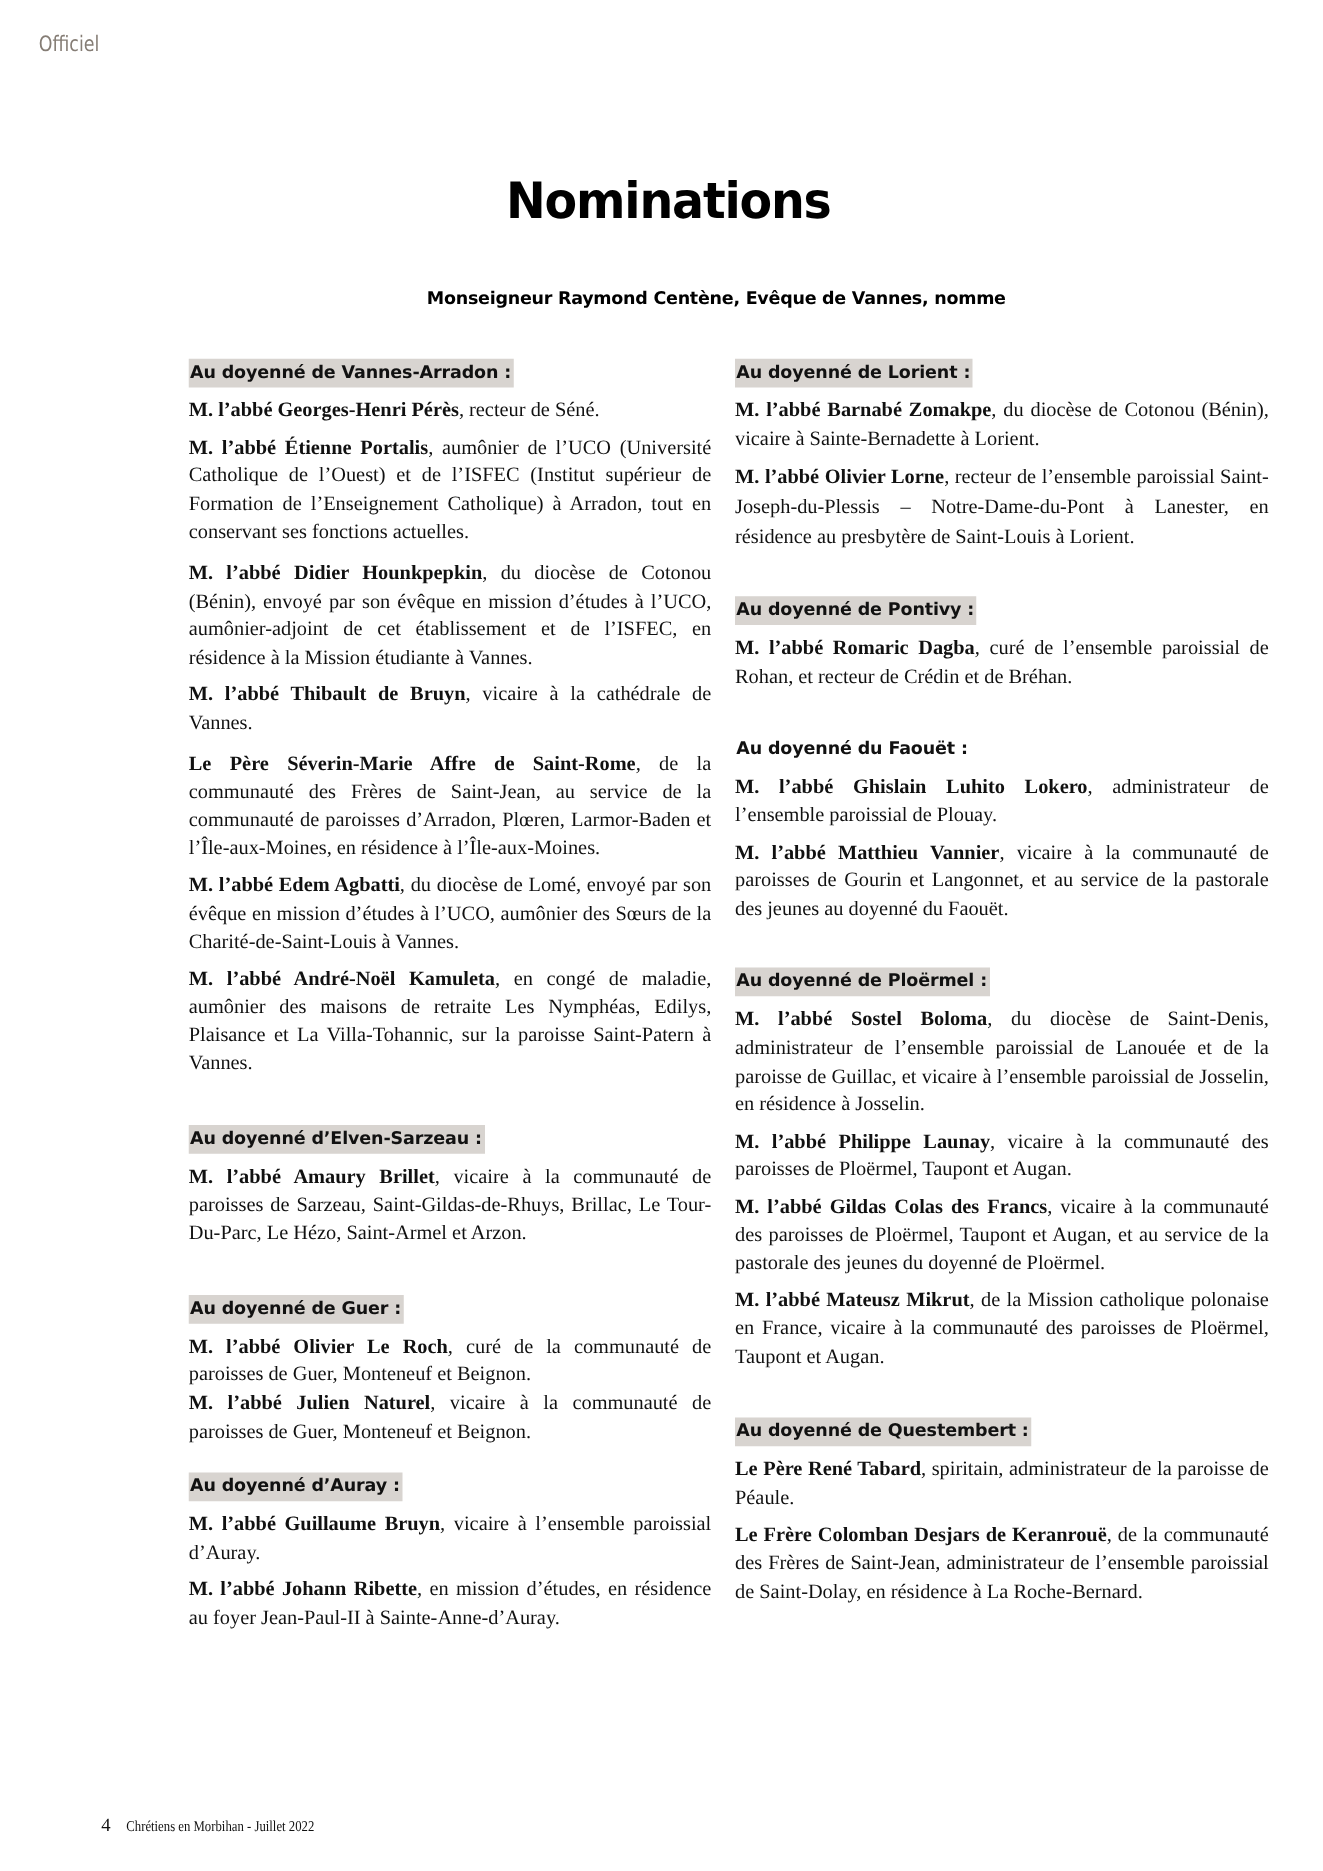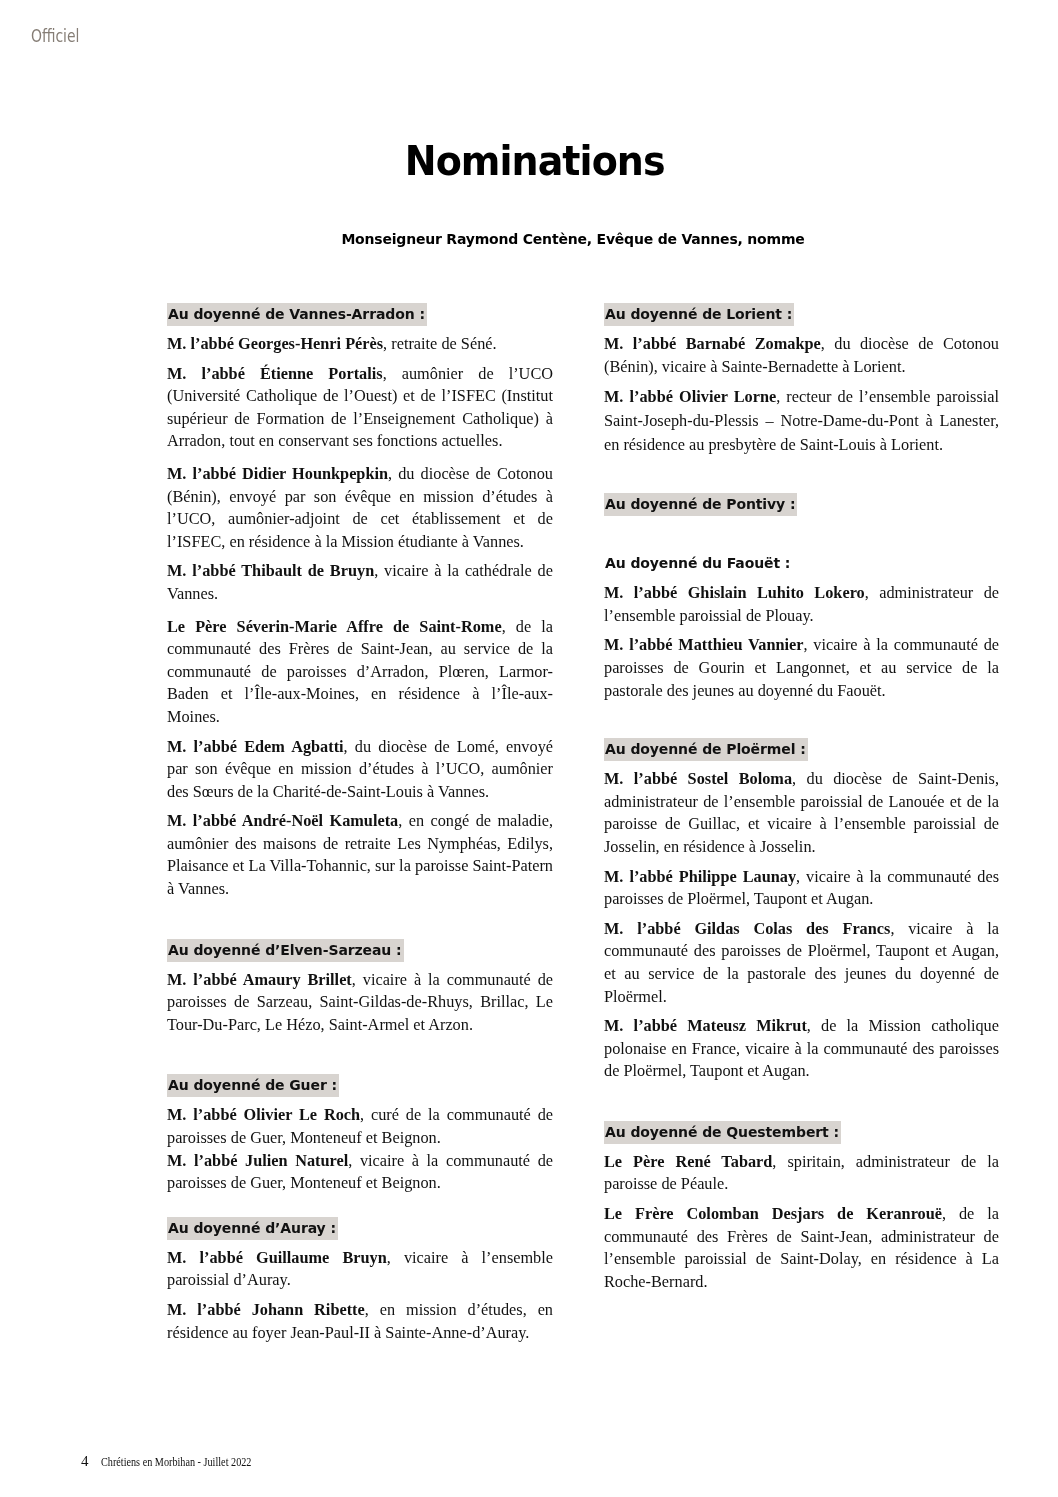--- a/index.html
+++ b/index.html
@@ -3,41 +3,41 @@
 <meta charset="utf-8">
 <style>
   html, body { margin:0; padding:0; background:#ffffff; }
   body { width:1058px; height:1497px; position:relative; overflow:hidden; color:#111; }
   .section-tag { position:absolute; left:31px; top:26px; font-family:"DejaVu Sans", sans-serif; font-size:17px; color:#857d75; letter-spacing:0px; transform:scaleX(0.82); transform-origin:left top; }
   .title { position:absolute; left:0; width:1058px; top:138px; text-align:center; padding-left:12px; box-sizing:border-box; font-family:"DejaVu Sans", sans-serif; font-weight:bold; font-size:40px; color:#000; letter-spacing:-1px; transform:scaleX(0.95); }
   .subtitle { position:absolute; left:0; width:1058px; top:231px; text-align:center; padding-left:88px; box-sizing:border-box; font-family:"DejaVu Sans", sans-serif; font-weight:bold; font-size:14px; color:#000; letter-spacing:-0.2px; }
   .col { position:absolute; top:287px; width:418px; }
   .col.left { left:151px; }
   .col.right { left:588px; width:427px; }
-  .deanery { margin:16px; }
+  .deanery { margin:0; }
   .deanery-head { display:inline-block; background:#d8d4d0; font-family:"DejaVu Sans", sans-serif; font-weight:bold; font-size:14px; color:#111; padding:2px 2px 3px 1px; line-height:18px; letter-spacing:-0.1px; }
   .deanery-head.nobg { background:transparent; }
   .entry { font-family:"Liberation Serif", serif; font-size:16.3px; line-height:22.6px; text-align:justify; margin:7px 0 0 0; color:#111; }
   .entry .name { font-weight:bold; }
   .entry.tight { margin-top:0; }
   .footer { position:absolute; left:81px; top:1453px; font-family:Liberation Serif, serif; font-size:12px; color:#111; }
   .footer .page { font-size:15px; font-weight:normal; margin-right:12px; }
   .footer .pub { transform:scaleX(0.85); display:inline-block; transform-origin:left; }
 </style>
 </head>
 <body>
 
 <div class="section-tag">Officiel</div>
 <h1 class="title" style="margin:0;">Nominations</h1>
 <div class="subtitle">Monseigneur Raymond Centène, Evêque de Vannes, nomme</div>
 
 <div class="col left">
   <div class="deanery">
     <div class="deanery-head">Au doyenné de Vannes-Arradon :</div>
-    <p class="entry"><span class="name">M. l’abbé Georges-Henri Pérès</span><span>, retraite de Séné.</span></p>
+    <p class="entry"><span class="name">M. l’abbé Georges-Henri Pérès</span><span>, recteur de Séné.</span></p>
     <p class="entry"><span class="name">M. l’abbé Étienne Portalis</span><span>, aumônier de l’UCO (Université Catholique de l’Ouest) et de l’ISFEC (Institut supérieur de Formation de l’Enseignement Catholique) à Arradon, tout en conservant ses fonctions actuelles.</span></p>
     <p class="entry" style="margin-top:10px"><span class="name">M. l’abbé Didier Hounkpepkin</span><span>, du diocèse de Cotonou (Bénin), envoyé par son évêque en mission d’études à l’UCO, aumônier-adjoint de cet établissement et de l’ISFEC, en résidence à la Mission étudiante à Vannes.</span></p>
     <p class="entry"><span class="name">M. l’abbé Thibault de Bruyn</span><span>, vicaire à la cathédrale de Vannes.</span></p>
     <p class="entry" style="margin-top:10px"><span class="name">Le Père Séverin-Marie Affre de Saint-Rome</span><span>, de la communauté des Frères de Saint-Jean, au service de la communauté de paroisses d’Arradon, Plœren, Larmor-Baden et l’Île-aux-Moines, en résidence à l’Île-aux-Moines.</span></p>
     <p class="entry"><span class="name">M. l’abbé Edem Agbatti</span><span>, du diocèse de Lomé, envoyé par son évêque en mission d’études à l’UCO, aumônier des Sœurs de la Charité-de-Saint-Louis à Vannes.</span></p>
     <p class="entry"><span class="name">M. l’abbé André-Noël Kamuleta</span><span>, en congé de maladie, aumônier des maisons de retraite Les Nymphéas, Edilys, Plaisance et La Villa-Tohannic, sur la paroisse Saint-Patern à Vannes.</span></p>
   </div>
 
   <div class="deanery" style="margin-top:38px">
     <div class="deanery-head">Au doyenné d’Elven-Sarzeau :</div>
@@ -59,20 +59,21 @@
 
 <div class="col right">
   <div class="deanery">
     <div class="deanery-head">Au doyenné de Lorient :</div>
     <p class="entry"><span class="name">M. l’abbé Barnabé Zomakpe</span><span>, du diocèse de Cotonou (Bénin), vicaire à Sainte-Bernadette à Lorient.</span></p>
     <p class="entry" style="line-height:24px"><span class="name">M. l’abbé Olivier Lorne</span><span>, recteur de l’ensemble paroissial Saint-Joseph-du-Plessis – Notre-Dame-du-Pont à Lanester, en résidence au presbytère de Saint-Louis à Lorient.</span></p>
   </div>
 
   <div class="deanery" style="margin-top:36px">
     <div class="deanery-head">Au doyenné de Pontivy :</div>
+    <p class="entry"><span class="name">M. l’abbé Romaric Dagba</span><span>, curé de l’ensemble paroissial de Rohan, et recteur de Crédin et de Bréhan.</span></p>
   </div>
 
   <div class="deanery" style="margin-top:36px">
     <div class="deanery-head nobg">Au doyenné du Faouët :</div>
     <p class="entry"><span class="name">M. l’abbé Ghislain Luhito Lokero</span><span>, administrateur de l’ensemble paroissial de Plouay.</span></p>
     <p class="entry"><span class="name">M. l’abbé Matthieu Vannier</span><span>, vicaire à la communauté de paroisses de Gourin et Langonnet, et au service de la pastorale des jeunes au doyenné du Faouët.</span></p>
   </div>
 
   <div class="deanery" style="margin-top:36px">
     <div class="deanery-head">Au doyenné de Ploërmel :</div>

